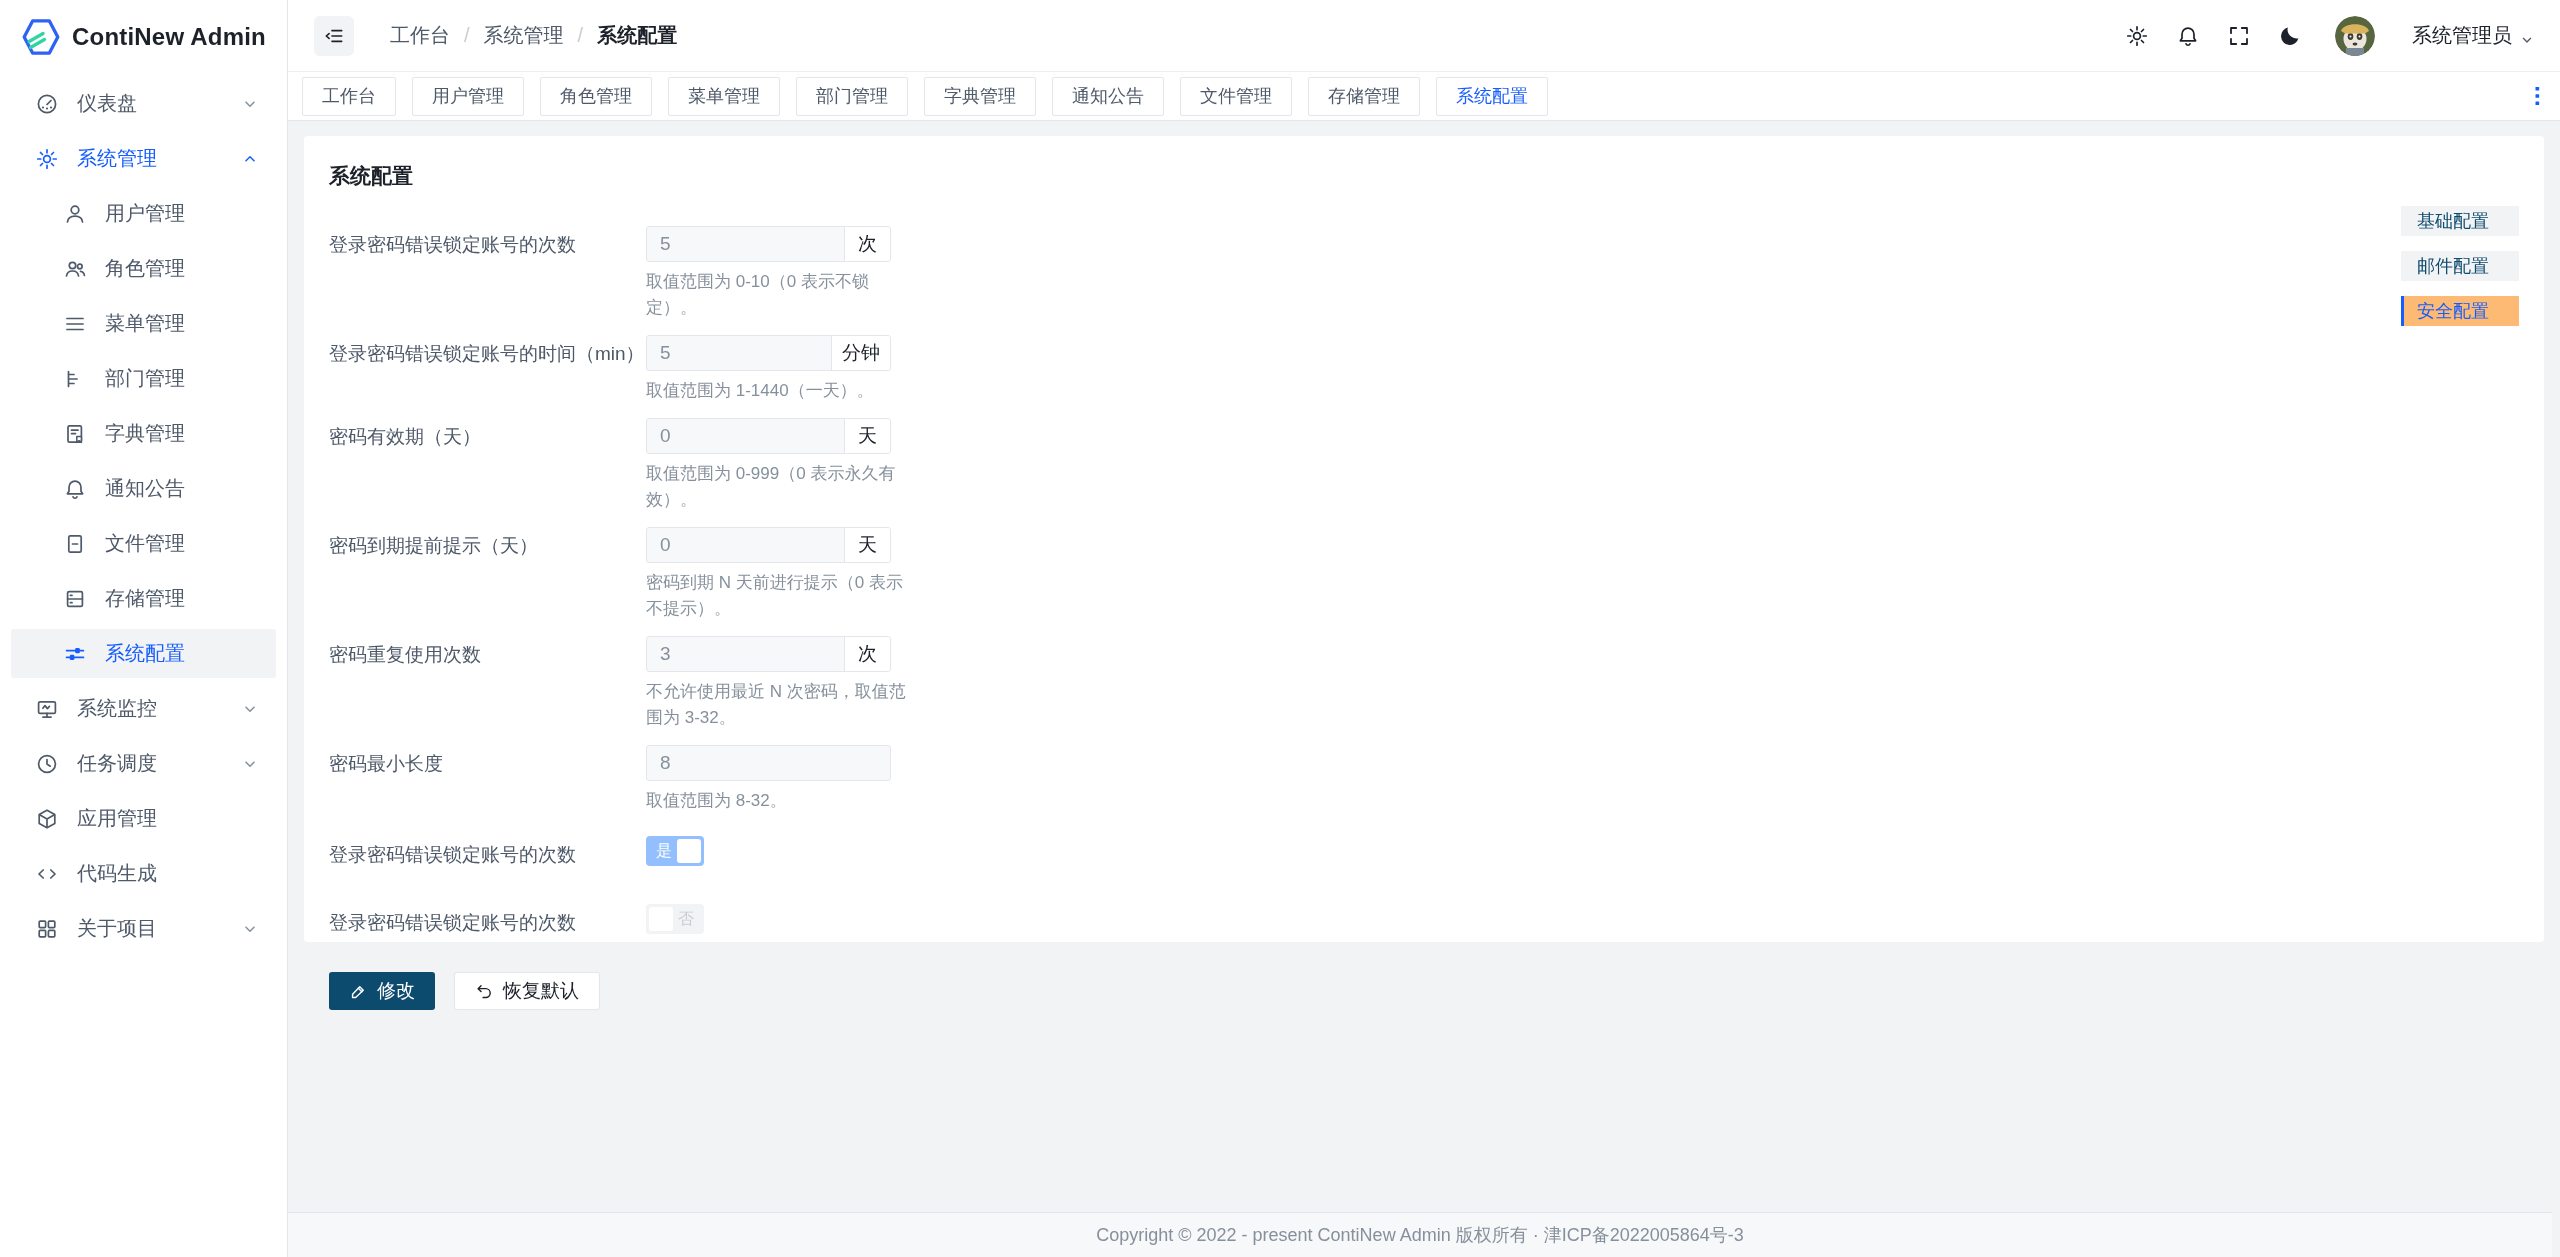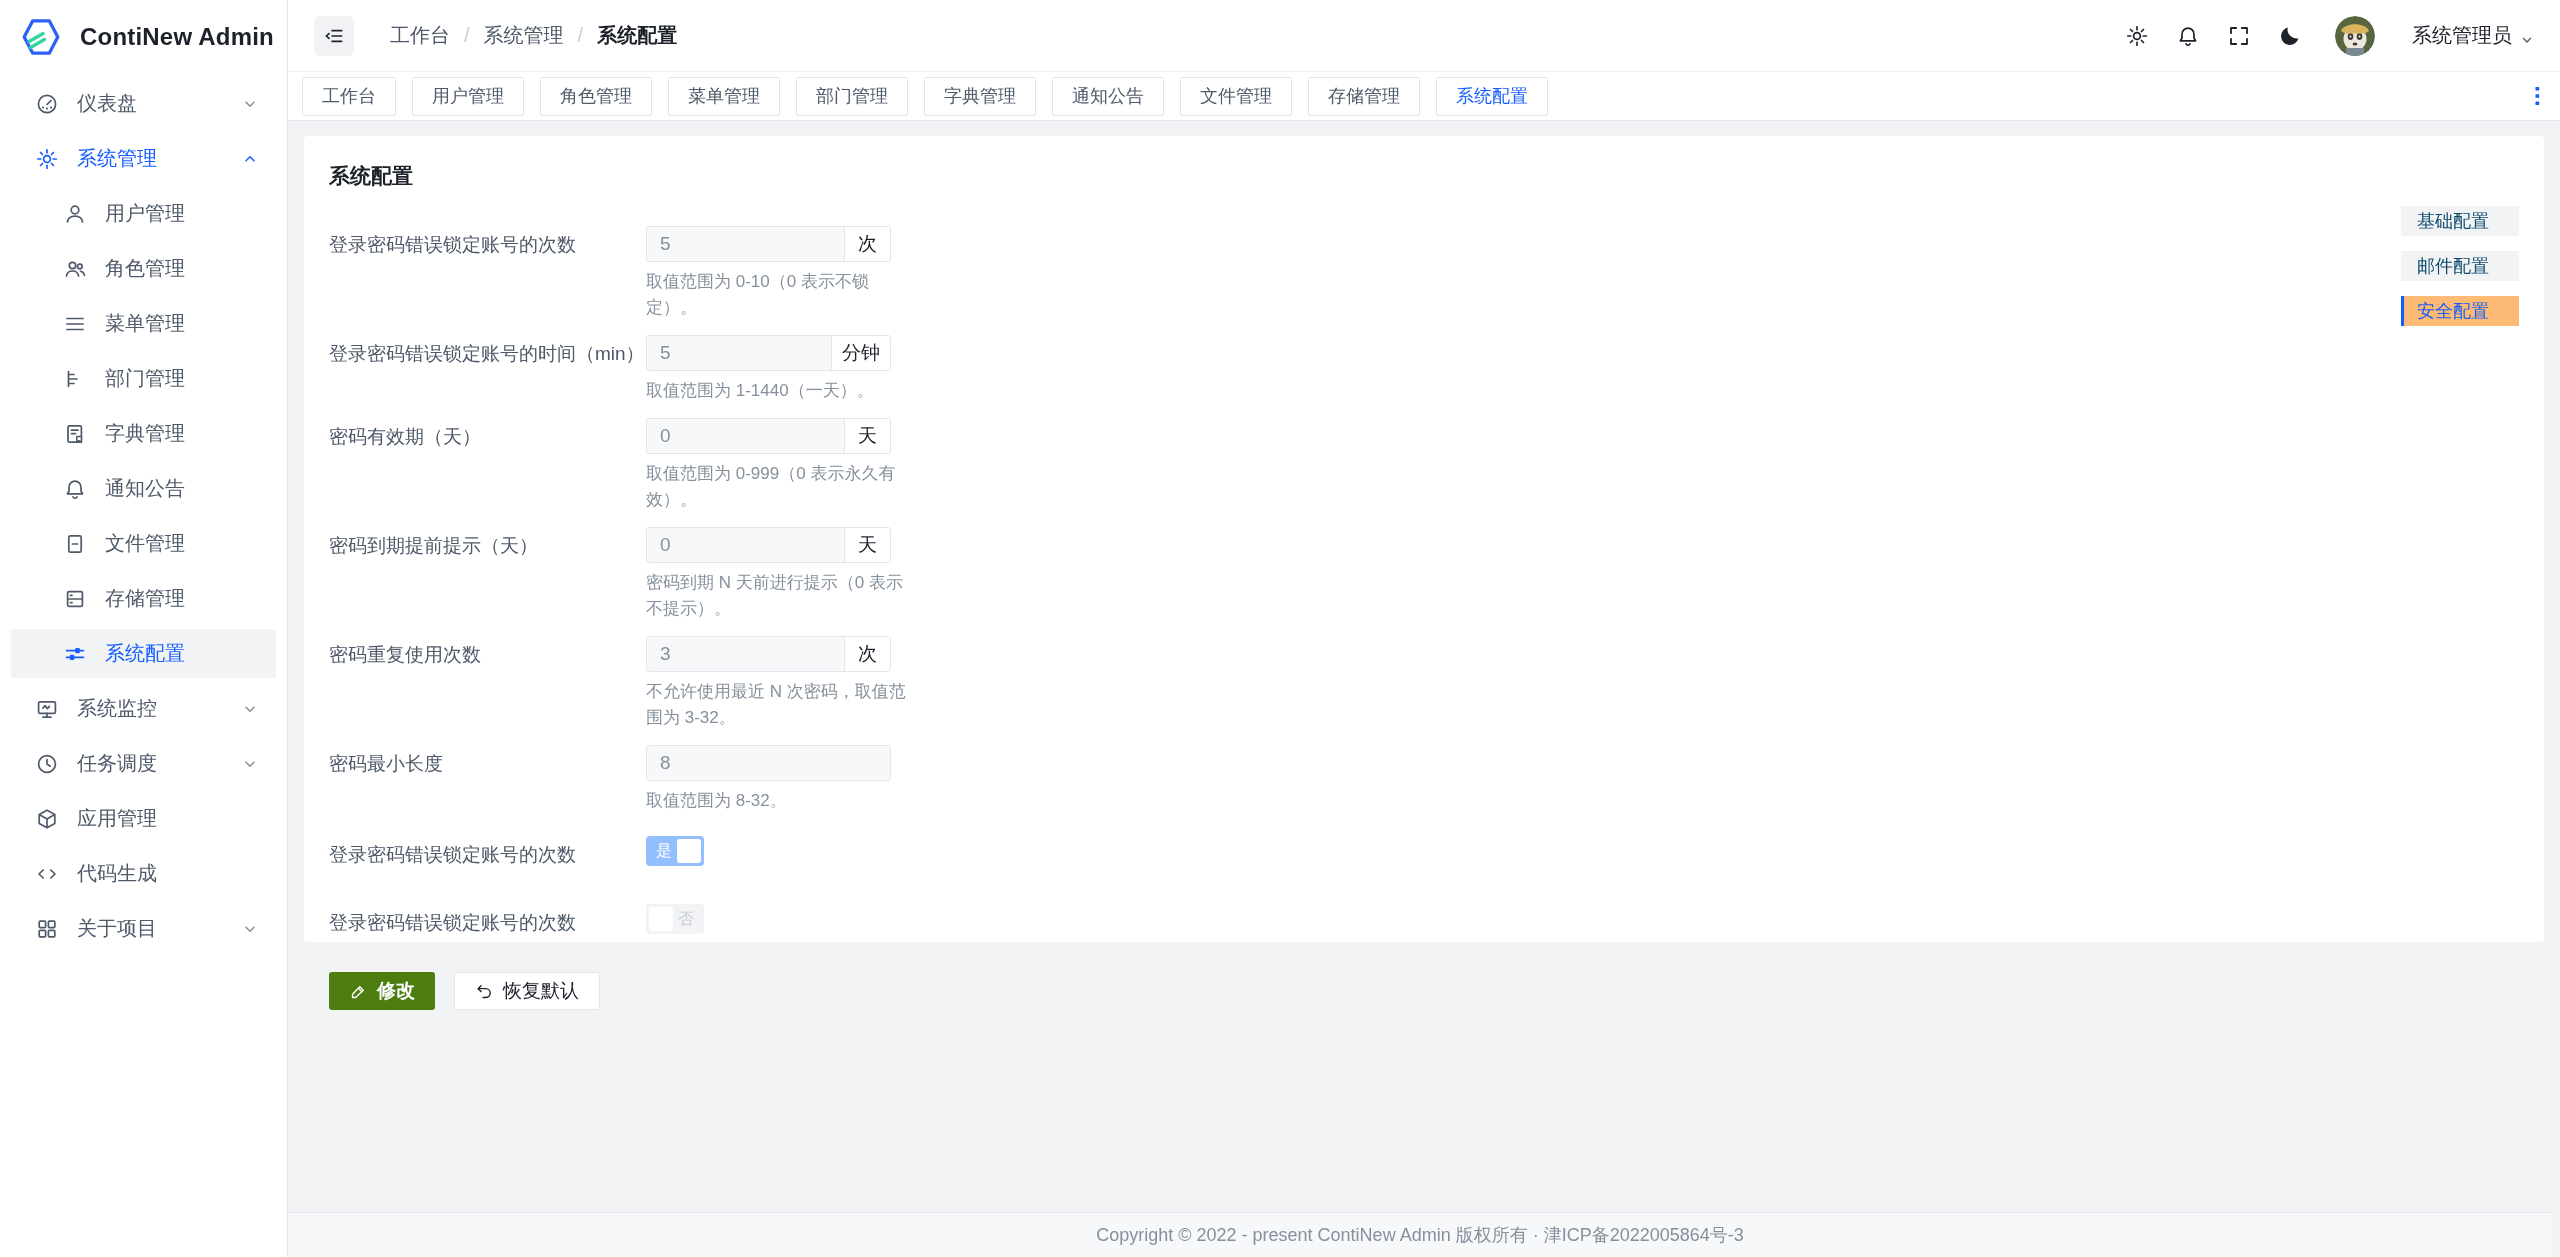--- a/index.html
+++ b/index.html
@@ -6,21 +6,21 @@
   html,body { width:2560px; height:1257px; overflow:hidden; }
   body {
     font-family:"Liberation Sans","DejaVu Sans",sans-serif;
     background:#f2f3f5; color:#1d2129; position:relative;
   }
   svg { display:block; }
 
   
   .sidebar { position:absolute; left:0; top:0; width:288px; height:1257px;
     background:#fff; border-right:1px solid #e5e6eb; z-index:5; }
-  .logo-row { height:74px; display:flex; align-items:center; padding-left:20px;gap:8px; }
+  .logo-row { height:74px; display:flex; align-items:center; padding-left:20px; }
   .logo-mark { width:42px; height:42px; flex:0 0 auto; }
   .logo-title { font-size:24px; font-weight:700; color:#1d2129; margin-left:10px; letter-spacing:.2px; }
   .nav { padding-top:2px; }
   .nav-item { height:55px; display:flex; align-items:center; cursor:pointer;
     color:#4e5969; font-size:20px; position:relative; margin:0 1px; }
   .nav-item .nav-icon { width:24px; height:24px; margin-left:34px; flex:0 0 auto; }
   .nav-item.d1 .nav-icon { margin-left:62px; }
   .nav-label { margin-left:18px; flex:1; white-space:nowrap; }
   .nav-chevron { width:20px; height:20px; margin-right:26px; color:#86909c; }
   .nav-item.parent-open { color:#165dff; }
@@ -76,21 +76,21 @@
   .switch.on { background:#94bfff; justify-content:space-between; padding:3px 3px 3px 10px; }
   .switch.on .switch-text { color:#fff; font-size:16px; }
   .switch.off { background:#f2f3f5; justify-content:space-between; padding:3px 10px 3px 3px; flex-direction:row; }
   .switch.off .switch-text { color:#c9cdd4; font-size:16px; }
   .switch-knob { width:24px; height:24px; background:#fff; border-radius:3px; flex:0 0 auto; }
 
   .btn-row { display:flex; gap:19px; margin-top:26px; }
   .btn { height:38px; display:flex; align-items:center; padding:0 20px; border-radius:3px;
     font-size:19px; cursor:pointer; }
   .btn svg { width:19px; height:19px; margin-right:9px; }
-  .btn.primary { background:#4d7c0f; color:#fff;font-weight:bold; }
+  .btn.primary { background:#0c4a6e; color:#fff; }
   .btn.secondary { background:#fff; color:#1d2129; border:1px solid #e5e6eb; }
 
   .anchor-nav { position:absolute; top:70px; right:25px; width:118px; }
   .anchor-item { height:30px; margin-bottom:15px; background:#f2f3f5; display:flex; align-items:center;
     padding-left:13px; font-size:18px; color:#0c4a6e; cursor:pointer; border-left:3px solid transparent; }
   .anchor-item.active { color:#165dff; border-left-color:#165dff; background:#fdba74; }
 
   
   .footer { position:absolute; left:288px; right:8px; bottom:0; height:45px; background:#f7f8fa;
     border-top:1px solid #e5e6eb; display:flex; align-items:center; justify-content:center;

